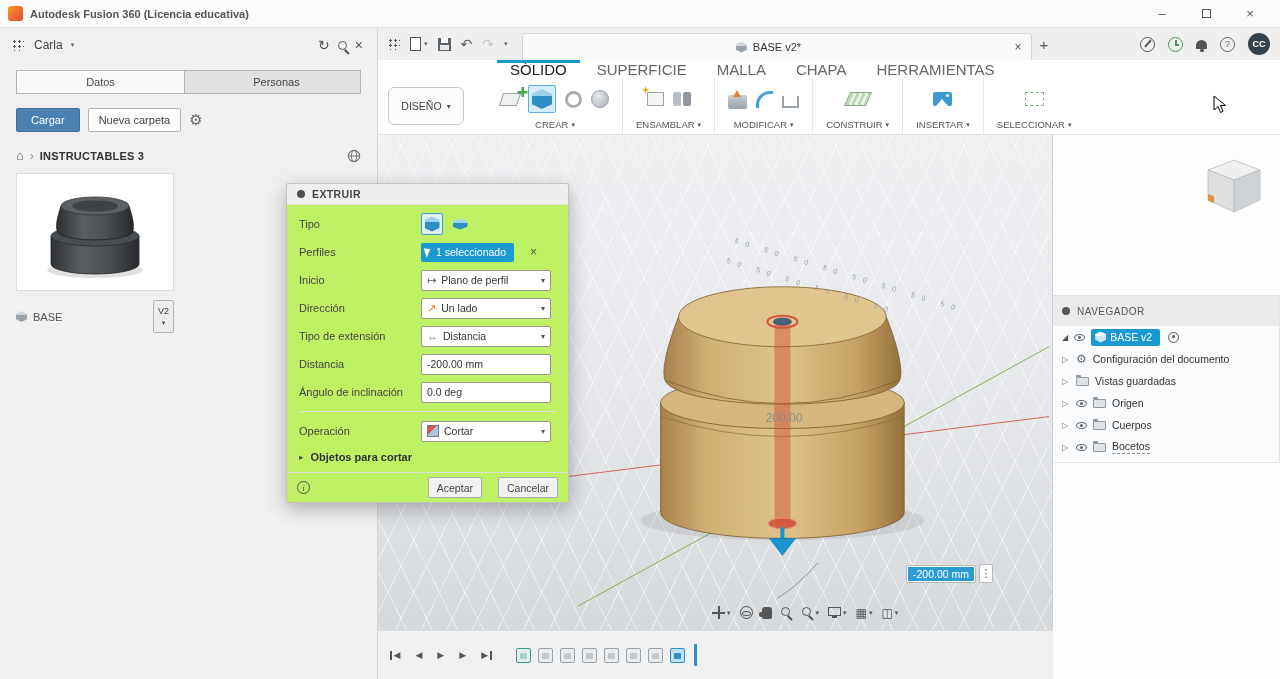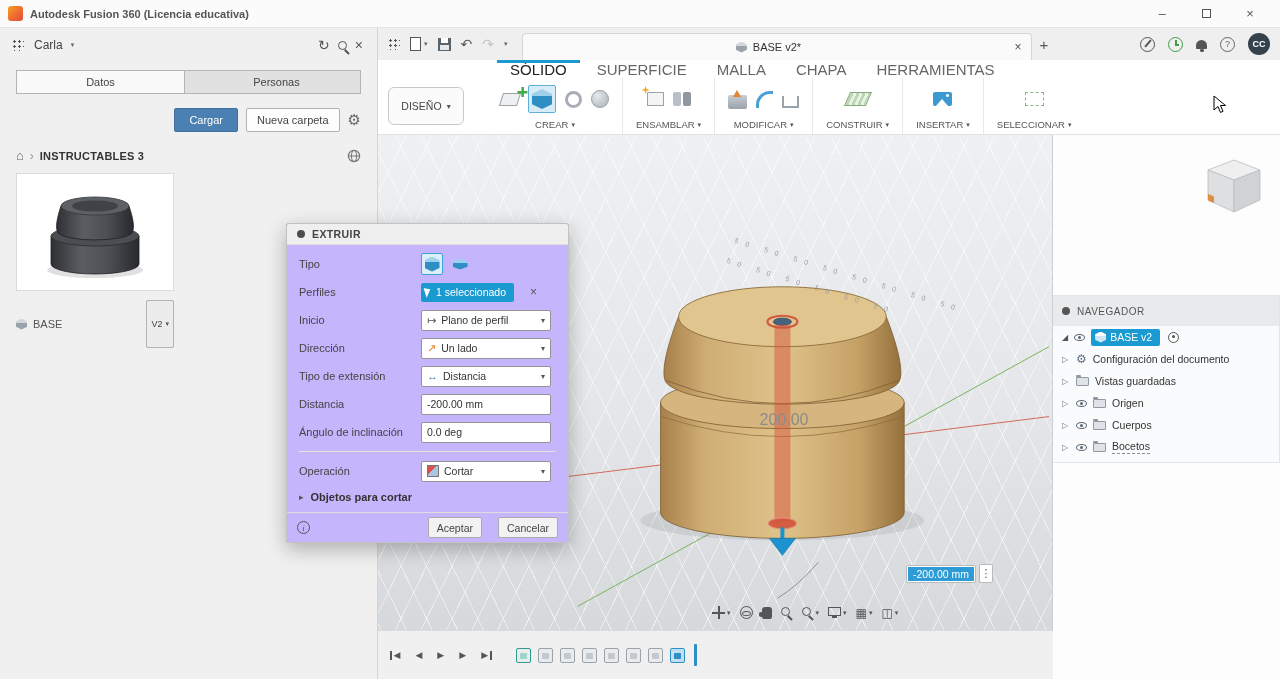--- a/index.html
+++ b/index.html
@@ -20,33 +20,33 @@
   .dp-user { font-size:12px; color:#444; margin-left:2px; }
   .dp-head .sp { flex:1; }
   .ic-grid9 { width:12px; height:12px; display:inline-block; background-image:radial-gradient(circle,#555 1.2px,transparent 1.4px); background-size:5px 5px; }
   .glyph-btn { color:#555; font-size:14px; }
   .ic-search { width:9px; height:9px; border:1.5px solid #555; border-radius:50%; position:relative; display:inline-block; }
   .ic-search::after { content:""; position:absolute; right:-4px; bottom:-4px; width:6px; height:1.6px; background:#555; transform:rotate(45deg); }
   .dp-tabs { display:flex; margin:8px 16px 0; }
   .dp-tab { flex:1; height:24px; border:1px solid #b4b4b4; background:#e1e1e1; color:#444; display:flex; align-items:center; justify-content:center; font-size:11px; }
   .dp-tab + .dp-tab { border-left:none;padding-left:8px; }
   .dp-tab.active { background:#f9f9f9; }
-  .dp-actions { display:flex; align-items:center; justify-content:flex-end; gap:8px; margin:14px 16px 0; }
+  .dp-actions { display:flex; align-items:center; gap:8px; margin:14px 16px 0; }
   .btn-upload { background:#4a80b2; border:1px solid #3e6f9e; color:#fff; padding:5px 14px; border-radius:2px; font-size:11px; }
   .btn-plain { background:#fdfdfd; border:1px solid #b4b4b4; color:#444; padding:5px 10px; border-radius:2px; font-size:11px; }
   .gear-g { font-size:15px; color:#666; }
   .dp-crumb { display:flex; align-items:center; gap:6px; margin:16px 16px 0; }
   .crumb-home { color:#666; font-size:13px; }
   .crumb-sep { color:#999; font-size:12px; }
   .crumb-name { font-weight:bold; color:#333; font-size:11px; letter-spacing:.2px; }
   .dp-crumb .sp { flex:1; }
   .dp-card { width:158px; height:118px; background:#fff; border:1px solid #dcdcdc; margin:10px 0 0 16px; display:flex; align-items:center; justify-content:center; }
   .dp-caption { width:158px; margin:9px 0 0 16px; display:flex; align-items:center; gap:6px; }
   .cap-name { color:#555; font-size:11px; flex:1; }
-  .ver-chip { border:1px solid #b4b4b4; background:#ececec; border-radius:2px; font-size:9px; color:#444; padding:18px 4px; display:flex; align-items:center; gap:3px; }
+  .ver-chip { border:1px solid #b4b4b4; background:#ececec; border-radius:2px; font-size:9px; color:#444; padding:5px 4px; display:flex; align-items:center; gap:3px;flex-direction:column; }
   .ver-chip .dd-ar { font-size:7px; }
   .ic-cube { width:11px; height:11px; display:inline-block; background:linear-gradient(180deg,#d3d7db 0 35%,#9aa2ab 35%); clip-path:polygon(50% 0,100% 24%,100% 76%,50% 100%,0 76%,0 24%); flex-shrink:0; }
   .ic-cube.white { background:linear-gradient(180deg,#ffffff 0 35%,#cfe6f5 35%); }
 
   
   .main { position:absolute; left:378px; top:28px; width:902px; height:651px; }
   .atoolbar { height:32px; background:#efeff0; display:flex; align-items:center; padding:0 10px; gap:10px; }
   .ic-file { width:11px; height:14px; border:1.2px solid #555; background:#fff; display:inline-block; }
   .ic-save { width:13px; height:13px; background:#5c646b; position:relative; display:inline-block; }
   .ic-save::before { content:""; position:absolute; left:3px; top:0; width:7px; height:5px; background:#fff; }
@@ -108,21 +108,21 @@
   .ic-select { width:19px; height:14px; border:1.6px dashed #86b386; display:inline-block; }
 
   
   .content { position:absolute; left:0; top:107px; width:902px; height:544px; }
   .viewport { position:absolute; left:0; top:0; width:675px; height:495px; overflow:hidden; border-right:1px solid #cdd0d3; background:linear-gradient(180deg,#eef0f2 0%,#e4e6e9 55%,#d6d9dc 100%); }
   .vgrid { position:absolute; inset:-50px; background-image:repeating-linear-gradient(64deg,rgba(255,255,255,.5) 0 1px,transparent 1px 23px), repeating-linear-gradient(116deg,rgba(255,255,255,.5) 0 1px,transparent 1px 23px); }
   .model-svg { position:absolute; inset:0; }
   .ruler { position:absolute; font-size:7px; color:#949ba2; letter-spacing:7px; transform:rotate(17deg); transform-origin:left top; white-space:nowrap; }
   .ruler1 { left:358px; top:102px; }
   .ruler2 { left:350px; top:122px; }
-  .dim { position:absolute; left:378px; top:276px; width:56px; text-align:center; color:#8b8b8b; font-size:16px; }
+  .dim { position:absolute; left:378px; top:276px; width:56px; text-align:center; color:#8b8b8b; font-size:12px; }
   .manip { position:absolute; left:528px; top:429px; display:flex; align-items:center; gap:3px; }
   .manip-field { background:#fff; border:1px solid #b9b9b9; border-radius:2px; padding:1px; display:flex; }
   .manip-val { background:#2d9bd5; color:#fff; font-size:10.5px; padding:1px 5px; }
   .manip-menu { background:#fff; border:1px solid #b9b9b9; border-radius:2px; width:14px; height:19px; display:flex; align-items:center; justify-content:center; color:#555; font-size:11px; }
   .vnav { position:absolute; left:334px; top:471px; display:flex; align-items:center; gap:9px; }
   .nv-btn { display:flex; align-items:center; gap:2px; }
   .nv-btn .dd-ar { font-size:7px; color:#555; }
   .ic-pan { width:13px; height:13px; display:inline-block; background:linear-gradient(#555,#555) center/13px 2px no-repeat, linear-gradient(#555,#555) center/2px 13px no-repeat; }
   .ic-orbit { width:13px; height:13px; border:1.5px solid #555; border-radius:50%; position:relative; display:inline-block; }
   .ic-orbit::after { content:""; position:absolute; left:1px; right:1px; top:4px; height:3px; border:1px solid #555; border-radius:50%; }
@@ -162,21 +162,21 @@
   .chips { display:flex; align-items:center; gap:7px; margin-left:20px; }
   .chip-f { width:15px; height:15px; border:1px solid #9aa2aa; background:#e9ebed; border-radius:2px; position:relative; }
   .chip-f::after { content:""; position:absolute; left:3px; top:4px; right:3px; bottom:3px; background:#c3c9cf; border-radius:1px; }
   .chip-f.sketch { border-color:#2a9d8f; }
   .chip-f.sketch::after { background:#9fd4cb; }
   .chip-f.active { background:#bfe0f3; border-color:#2f8fc4; }
   .chip-f.active::after { background:#2f8fc4; }
   .scrub { width:3px; height:22px; background:#2f8fc4; border-radius:1px; margin-left:2px; }
 
   
-  .dialog { position:absolute; left:286px; top:183px; width:283px; background:#c4b5fd; border:1px solid #c2c2c2; border-radius:2px; box-shadow:0 6px 20px rgba(0,0,0,.28); z-index:40;margin-top:40px; }
+  .dialog { position:absolute; left:286px; top:183px; width:283px; background:#bef264; border:1px solid #c2c2c2; border-radius:2px; box-shadow:0 6px 20px rgba(0,0,0,.28); z-index:40; }
   .dlg-h { height:21px; background:#efefef; border-bottom:1px solid #ddd; display:flex; align-items:center; gap:7px; padding:0 10px; border-radius:2px 2px 0 0; }
   .dlg-dot { width:8px; height:8px; border-radius:50%; background:#4d4d4d; }
   .dlg-title { font-size:10.5px; font-weight:bold; color:#444; letter-spacing:.4px; }
   .dlg-b { padding:5px 12px 3px; }
   .drow { display:flex; align-items:center; height:28px; }
   .dlab { width:122px; font-size:11px; color:#444; flex-shrink:0; }
   .dctl { display:flex; align-items:center; gap:6px; flex:1; }
   .dd { width:130px; height:21px; border:1px solid #949494; border-radius:2px; background:#fff; display:flex; align-items:center; padding:0 5px; gap:5px; }
   .dd-val { flex:1; font-size:10.5px; color:#333; white-space:nowrap; overflow:hidden; }
   .dd-ar { font-size:8px; color:#555; }

